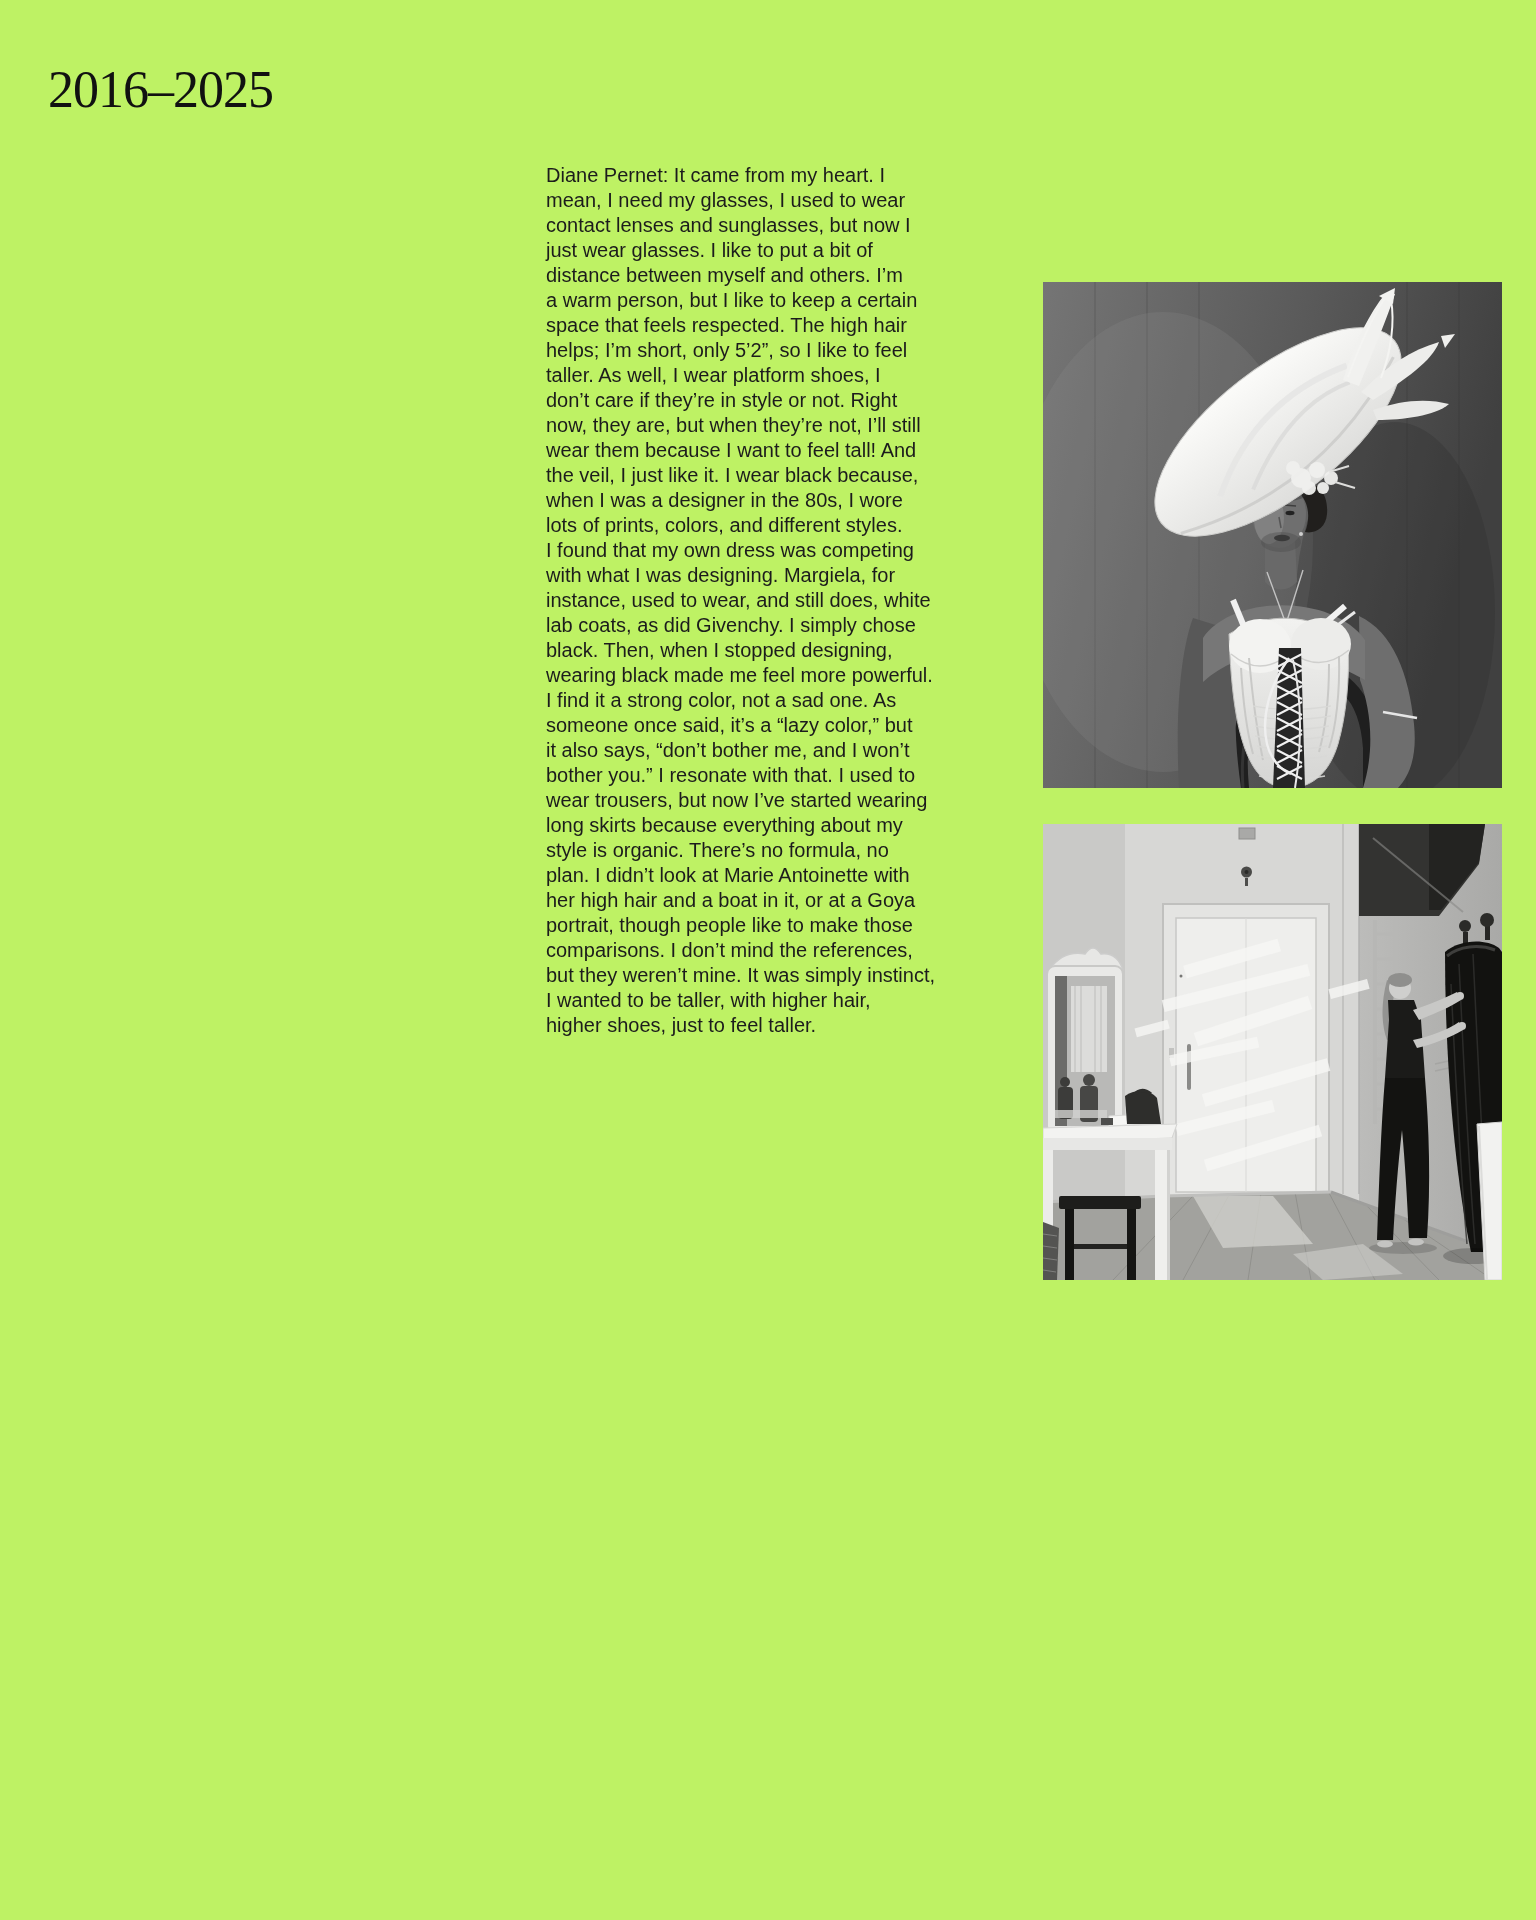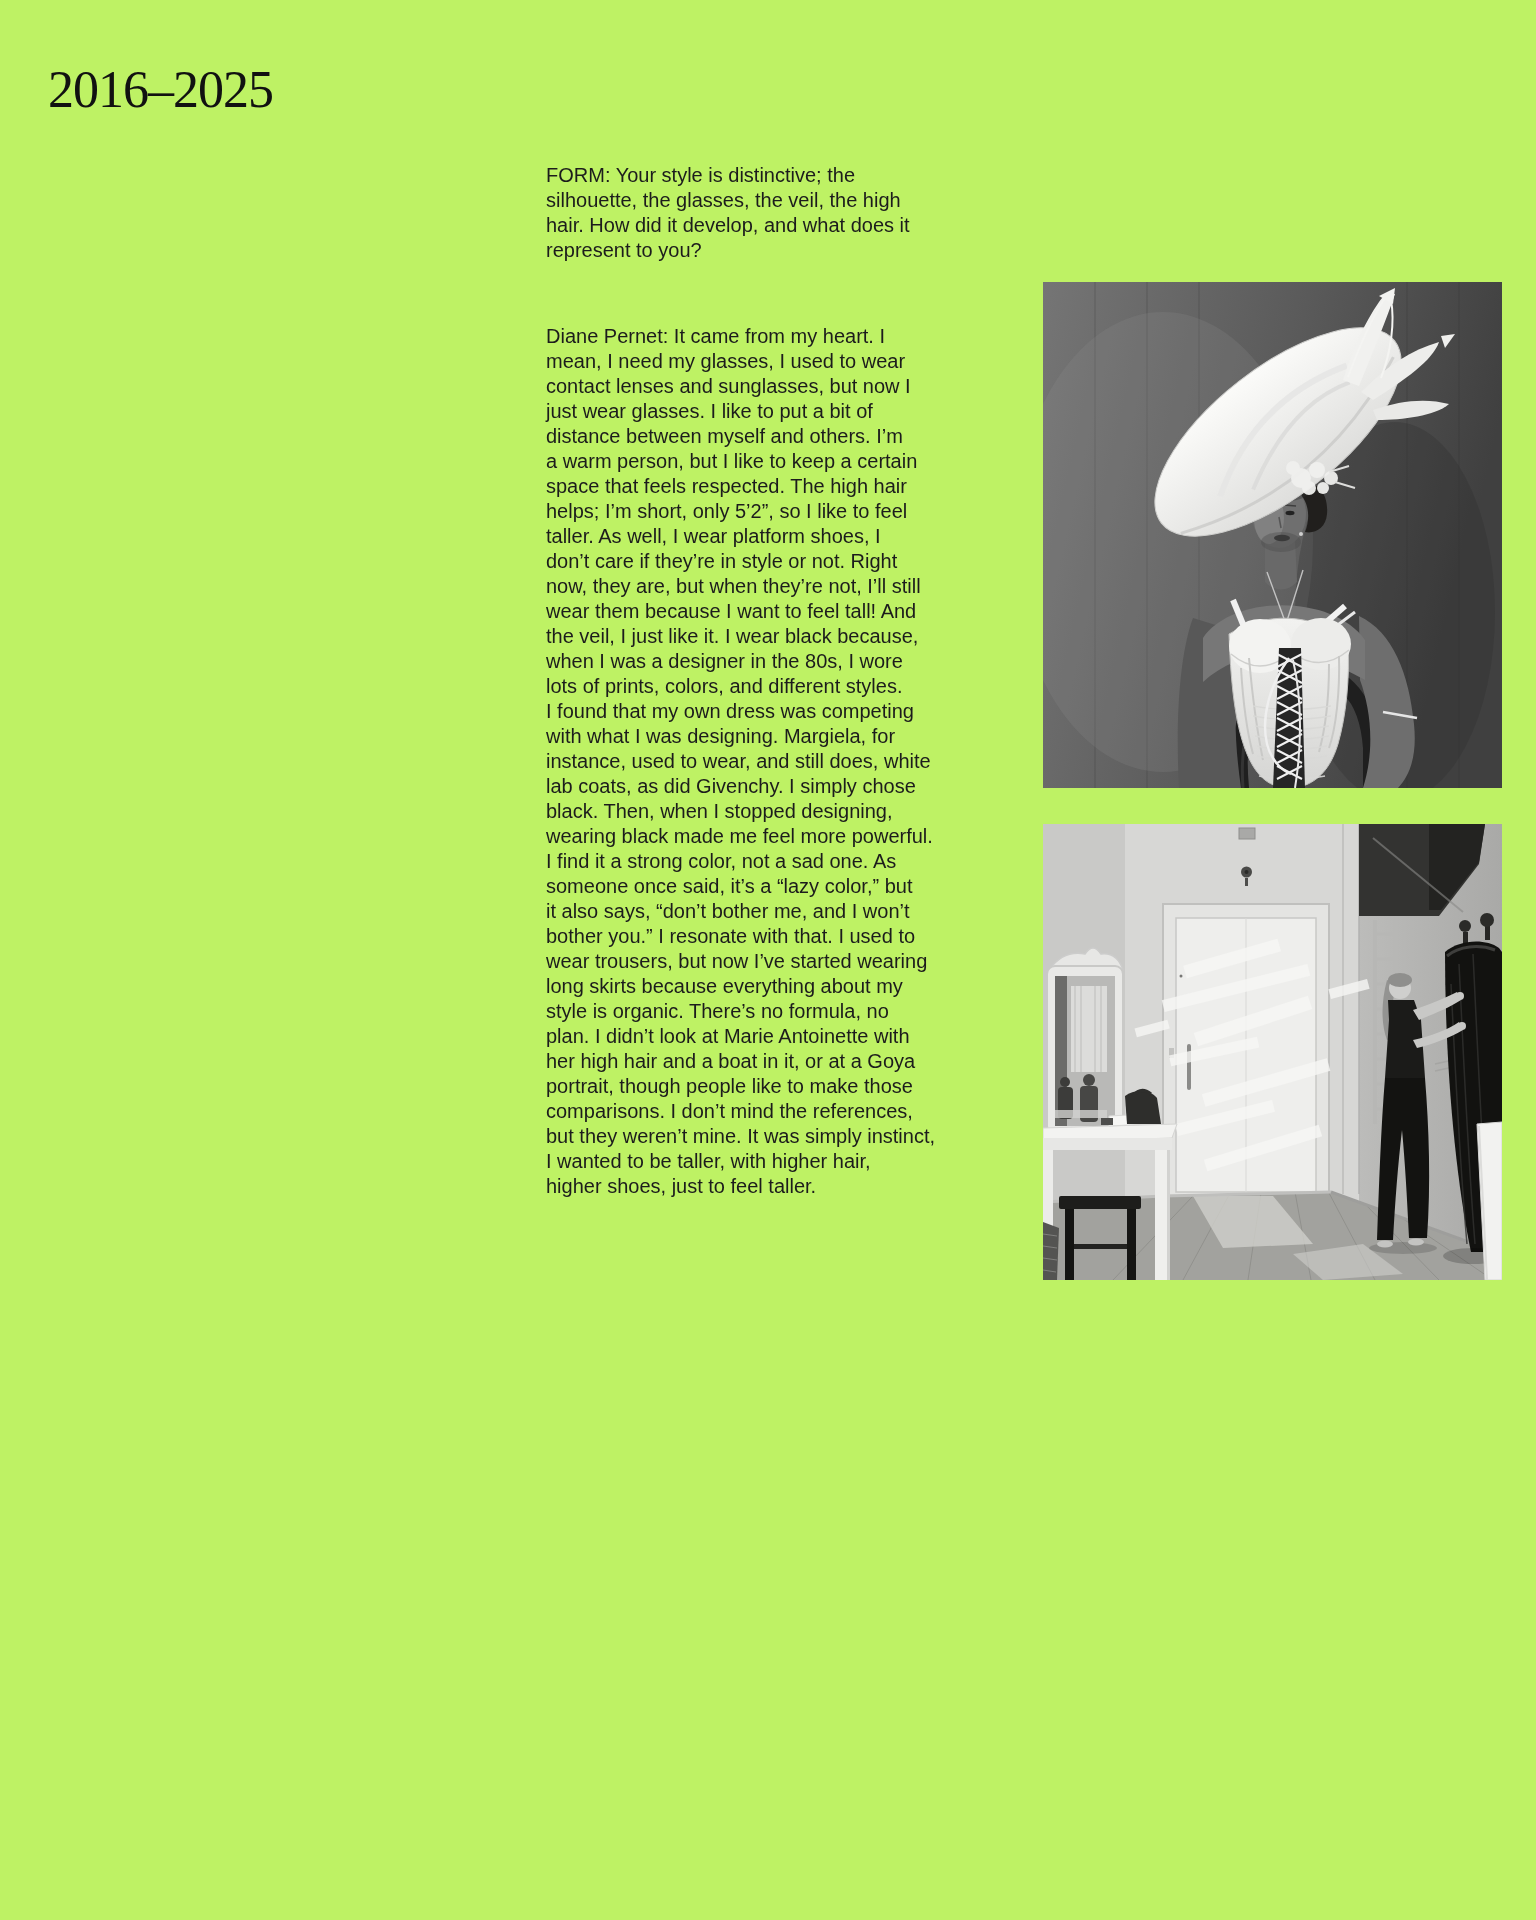--- a/index.html
+++ b/index.html
@@ -17,24 +17,20 @@
   .photo-2{left:1043px;top:824px;width:459px;height:456px;}
 </style>
 </head>
 <body>
 
 <div class="page">
 
   <h1 class="title">2016–2025</h1>
 
   <div class="col col-left">
-    <p class="para">FORM: Your style is distinctive; the
-silhouette, the glasses, the veil, the high
-hair. How did it develop, and what does it
-represent to you?</p>
     <p class="para">Diane Pernet: It came from my heart. I
 mean, I need my glasses, I used to wear
 contact lenses and sunglasses, but now I
 just wear glasses. I like to put a bit of
 distance between myself and others. I’m
 a warm person, but I like to keep a certain
 space that feels respected. The high hair
 helps; I’m short, only 5’2”, so I like to feel
 taller. As well, I wear platform shoes, I
 don’t care if they’re in style or not. Right

